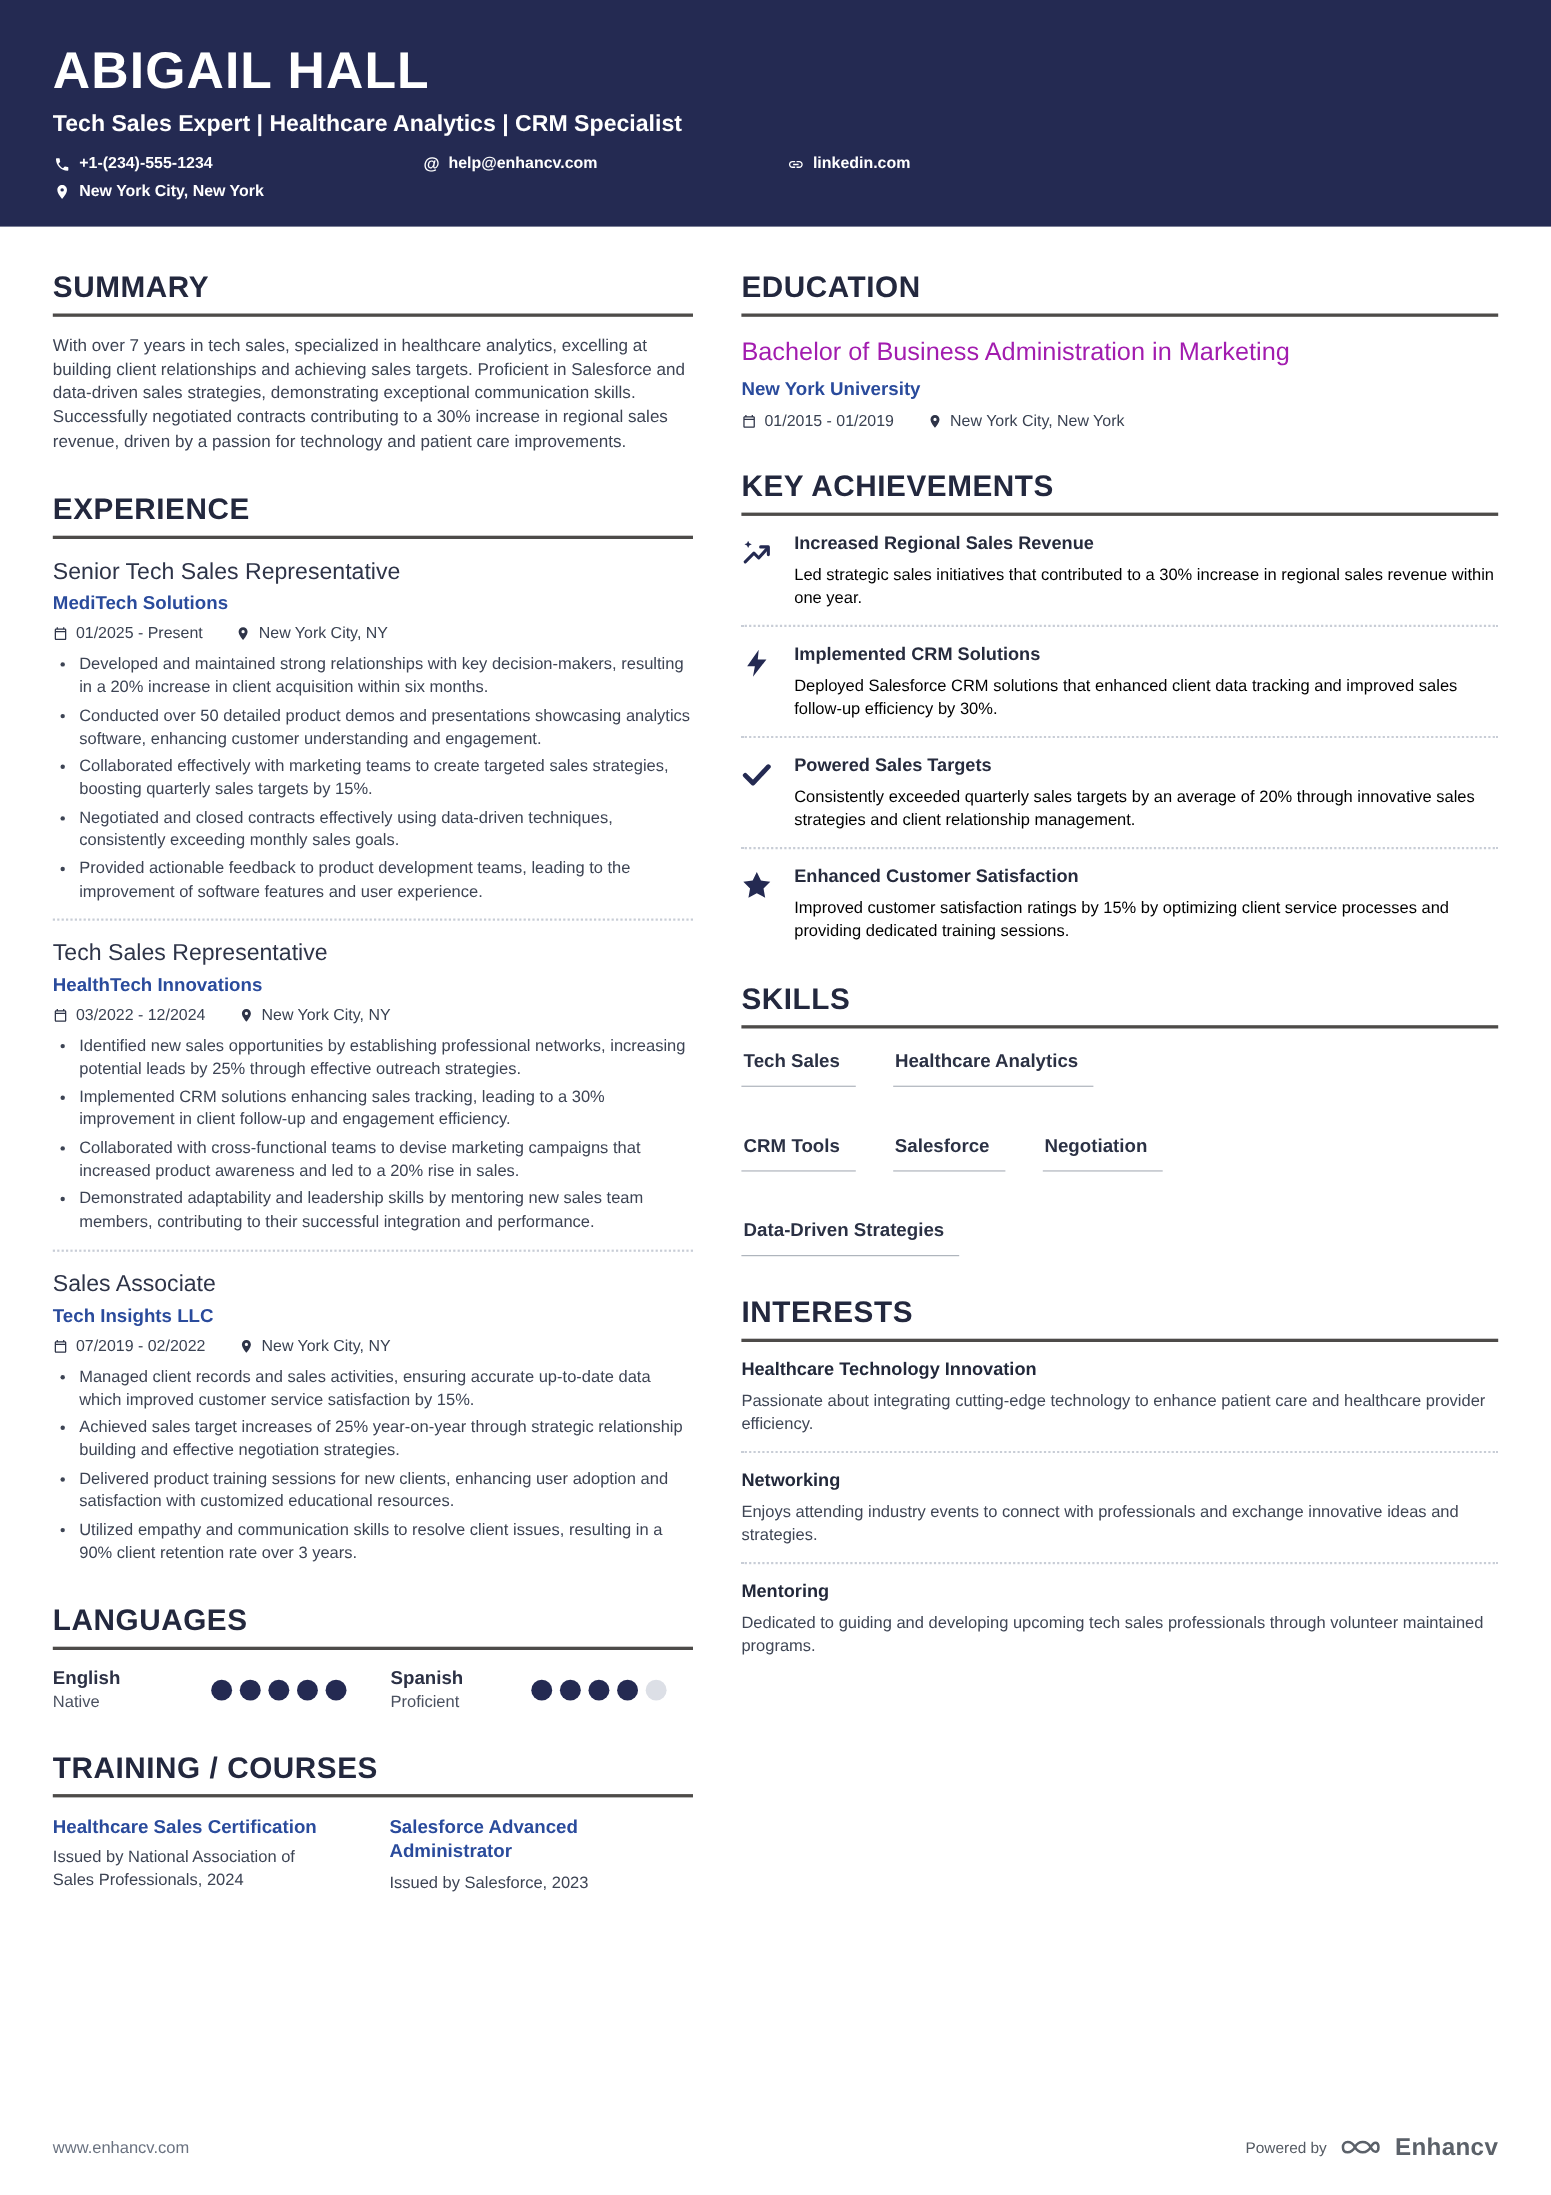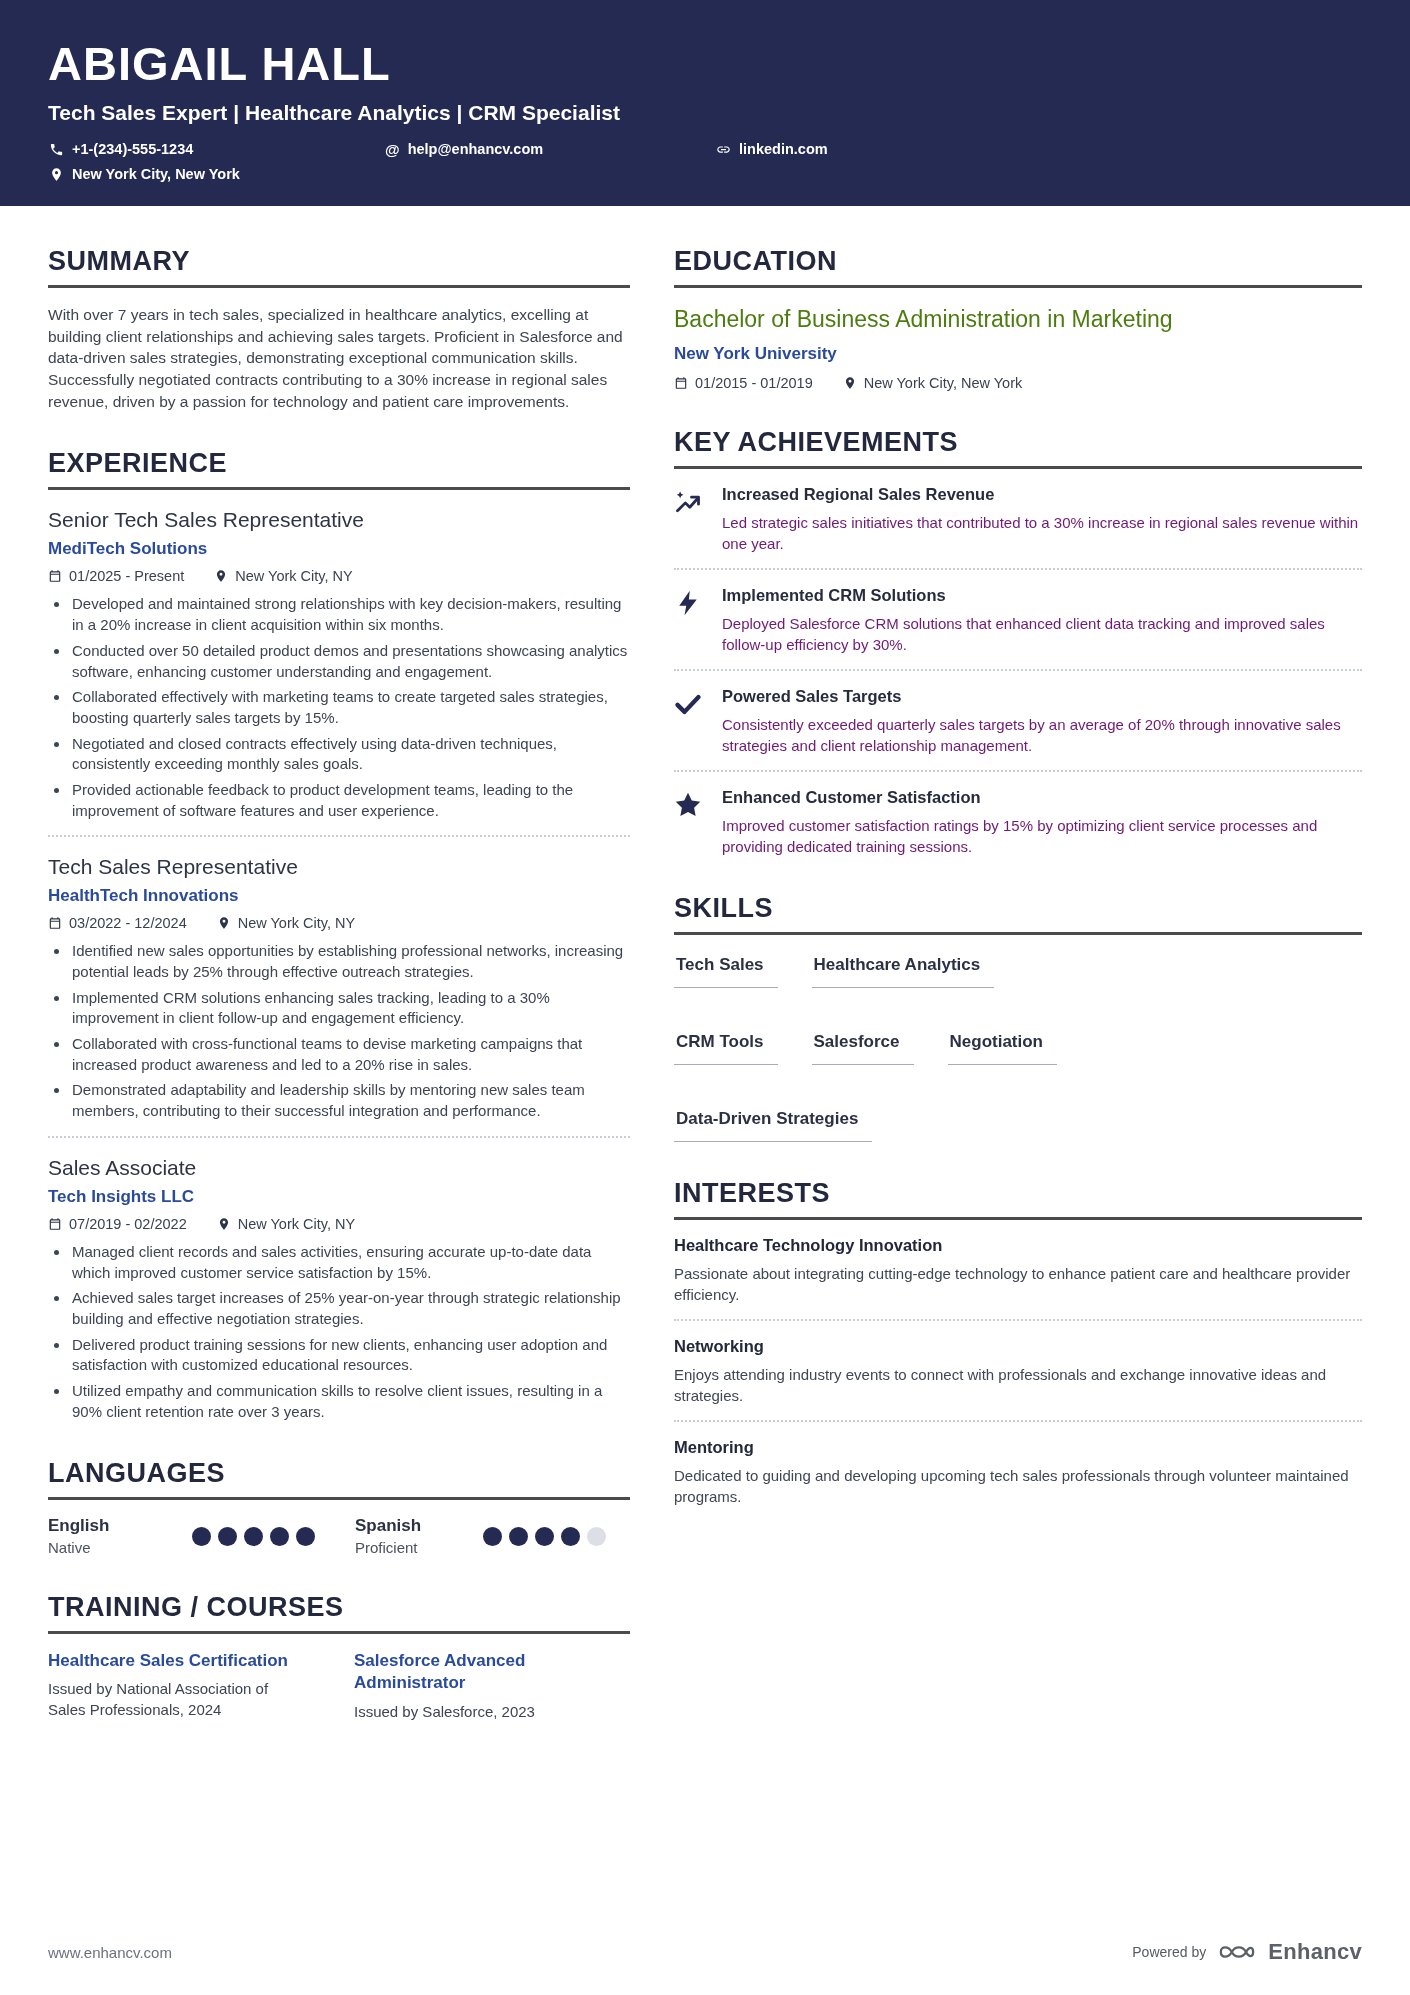--- a/index.html
+++ b/index.html
@@ -52,30 +52,30 @@
   .dot { width:19px; height:19px; border-radius:50%; }
   .dot.filled { background:#242a52; }
   .dot.empty { background:#dcdfe6; }
 
   
   .training-grid { display:grid; grid-template-columns:306px 1fr; column-gap:0; }
   .course-title { font-size:17px; font-weight:700; color:#2a4b9c; line-height:1.3; max-width:250px; }
   .course-issuer { font-size:15px; color:#3d4454; margin-top:7px; line-height:1.35; max-width:250px; }
 
   
-  .degree { font-size:23px; color:#4d7c0f; line-height:1.35; font-weight:400; }
+  .degree { font-size:23px; color:#a21caf; line-height:1.35; font-weight:400; }
   .school { font-size:17px; font-weight:700; color:#2a4b9c; margin-top:9px; }
   .edu-meta { margin-top:11px; }
 
   
   .ach-item { display:flex; gap:18px; }
   .ach-icon { width:30px; flex:none; color:#242a52; padding-top:3px; }
   .ach-icon svg { width:28px; height:28px; }
   .ach-title { font-size:16.5px; font-weight:700; color:#262b3d; }
-  .ach-text { font-size:15px; color:#701a75; margin-top:8px; line-height:1.4; }
+  .ach-text { font-size:15px; color:#000000; margin-top:8px; line-height:1.4; }
 
   
   .skills-wrap { display:flex; flex-wrap:wrap; column-gap:34px; row-gap:22px; padding-top:4px; }
   .skill { font-size:17px; font-weight:700; color:#2b3144; padding:0 14px 12px 2px; border-bottom:1px solid #a7adb6; }
   .flex-break { flex-basis:100%; height:0; }
 
   
   .int-title { font-size:16.5px; font-weight:700; color:#22283a; }
   .int-text { font-size:15px; color:#3f4655; margin-top:8px; line-height:1.4; }
 

